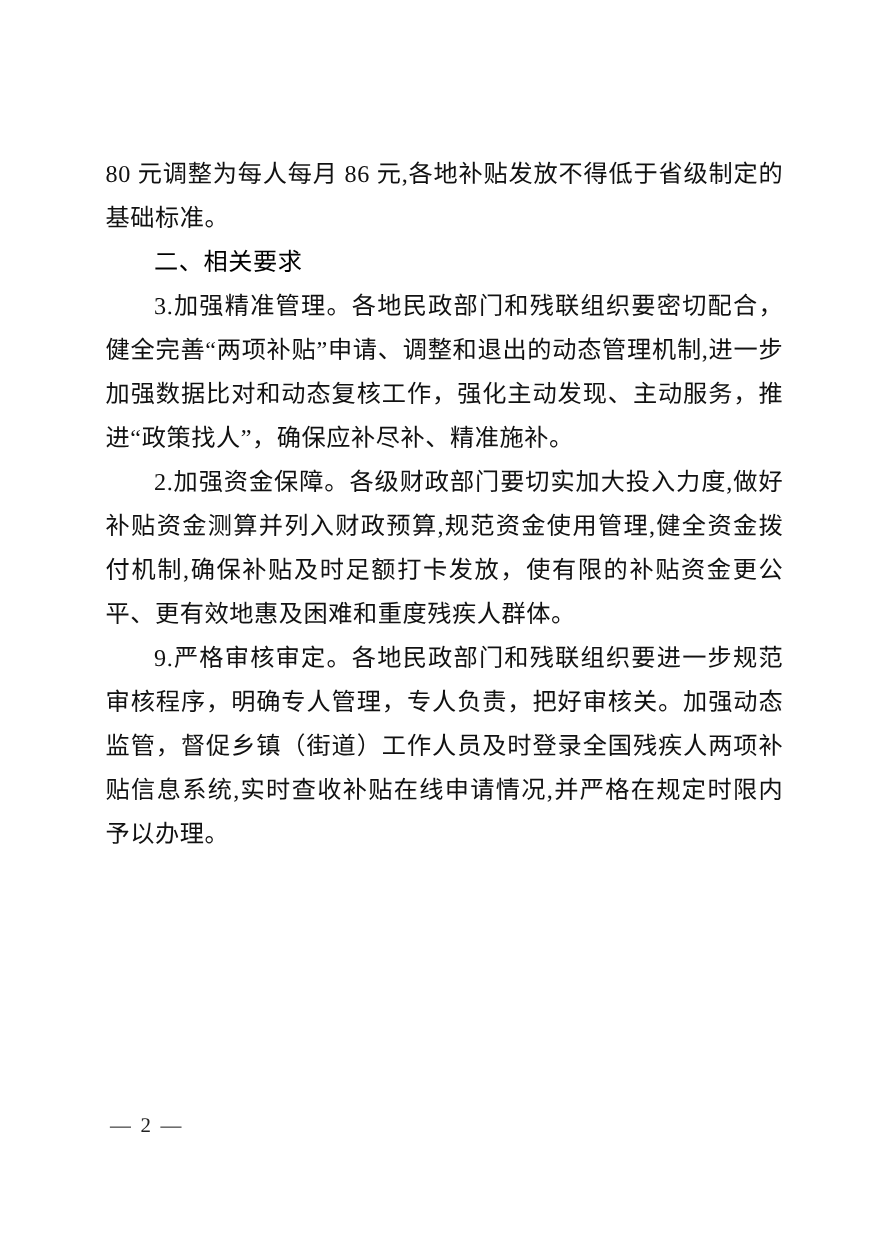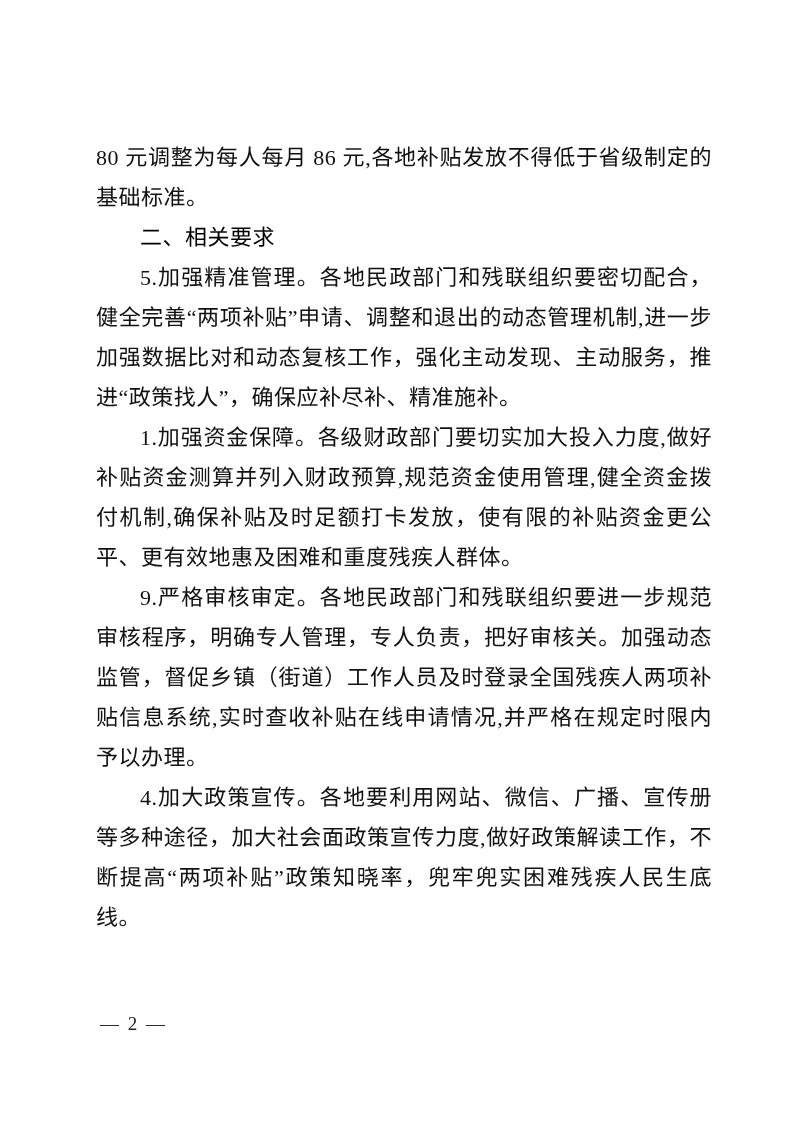--- a/index.html
+++ b/index.html
@@ -59,24 +59,23 @@
 </style>
 </head>
 <body>
 
 <div class="page">
   <div class="content body-text">
     <p class="body-paragraph no-indent">80 元调整为每人每月 86 元,各地补贴发放不得低于省级制定的基础标准。</p>
 
     <h2 class="section-heading">二、相关要求</h2>
 
-    <p class="body-paragraph">5.加强精准管理。各地民政部门和残联组织要密切配合，健全完善“两项补贴”申请、调整和退出的动态管理机制,进一步加强数据比对和动态复核工作，强化主动发现、主动服务，推进“政策找人”，确保应补尽补、精准施补。</p>
+    <p class="body-paragraph">3.加强精准管理。各地民政部门和残联组织要密切配合，健全完善“两项补贴”申请、调整和退出的动态管理机制,进一步加强数据比对和动态复核工作，强化主动发现、主动服务，推进“政策找人”，确保应补尽补、精准施补。</p>
 
-    <p class="body-paragraph">1.加强资金保障。各级财政部门要切实加大投入力度,做好补贴资金测算并列入财政预算,规范资金使用管理,健全资金拨付机制,确保补贴及时足额打卡发放，使有限的补贴资金更公平、更有效地惠及困难和重度残疾人群体。</p>
+    <p class="body-paragraph">2.加强资金保障。各级财政部门要切实加大投入力度,做好补贴资金测算并列入财政预算,规范资金使用管理,健全资金拨付机制,确保补贴及时足额打卡发放，使有限的补贴资金更公平、更有效地惠及困难和重度残疾人群体。</p>
 
     <p class="body-paragraph">9.严格审核审定。各地民政部门和残联组织要进一步规范审核程序，明确专人管理，专人负责，把好审核关。加强动态监管，督促乡镇（街道）工作人员及时登录全国残疾人两项补贴信息系统,实时查收补贴在线申请情况,并严格在规定时限内予以办理。</p>
 
-    <p class="body-paragraph">4.加大政策宣传。各地要利用网站、微信、广播、宣传册等多种途径，加大社会面政策宣传力度,做好政策解读工作，不断提高“两项补贴”政策知晓率，兜牢兜实困难残疾人民生底线。</p>
 
   </div>
 
   <div class="page-footer">— 2 —</div>
 </div>
 
 </body></html>

